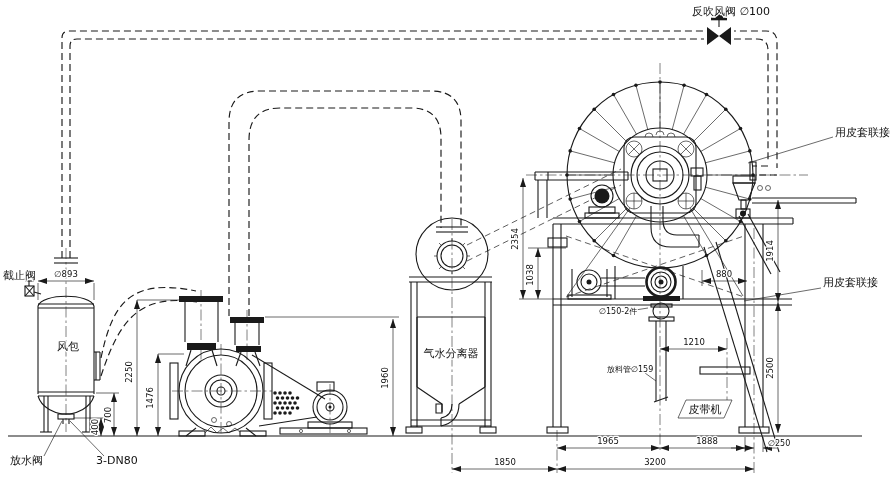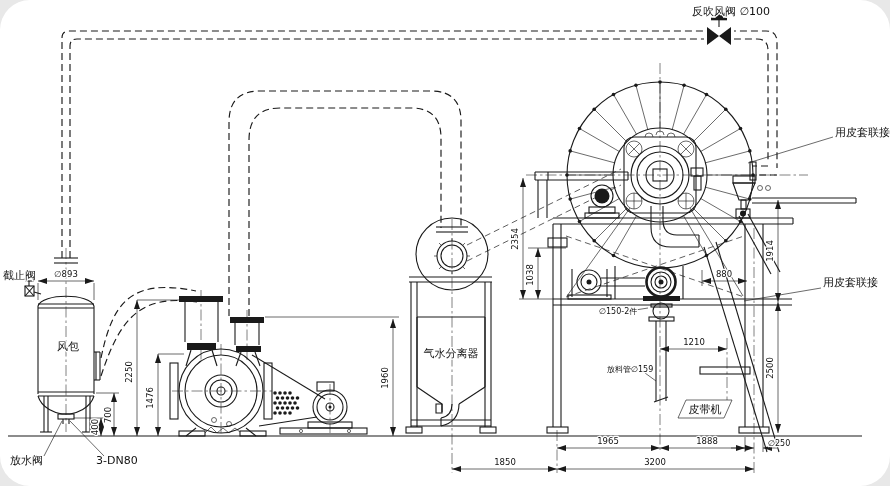--- a/index.html
+++ b/index.html
@@ -1,17 +1,17 @@
 <!DOCTYPE html>
 <html><head>
 <meta charset="utf-8">
 <style>
   html,body{margin:0;padding:0;background:#e8e8e8;}
   .sheet{width:890px;height:486px;background:#ffffff;position:relative;margin:0 auto;
-         font-family:"DejaVu Sans",sans-serif;border-radius:30px;}
+         font-family:"DejaVu Sans",sans-serif;}
   svg{display:block;}
   svg text{font-family:"DejaVu Sans","Liberation Sans",sans-serif;fill:#111;
            paint-order:stroke;stroke:#fff;stroke-width:2.4px;stroke-linejoin:round;}
   .lbl{font-size:11px;}
   .sm{font-size:8px;}
   .dimt{font-size:8.5px;}
   .ln{stroke:#1a1a1a;stroke-width:1.1;fill:none;}
   .lt{stroke:#1a1a1a;stroke-width:0.65;fill:none;}
   .dsh{stroke:#1a1a1a;stroke-width:1.15;fill:none;stroke-dasharray:7 4;}
   .dshT{stroke:#1a1a1a;stroke-width:0.7;fill:none;stroke-dasharray:6 4;}

